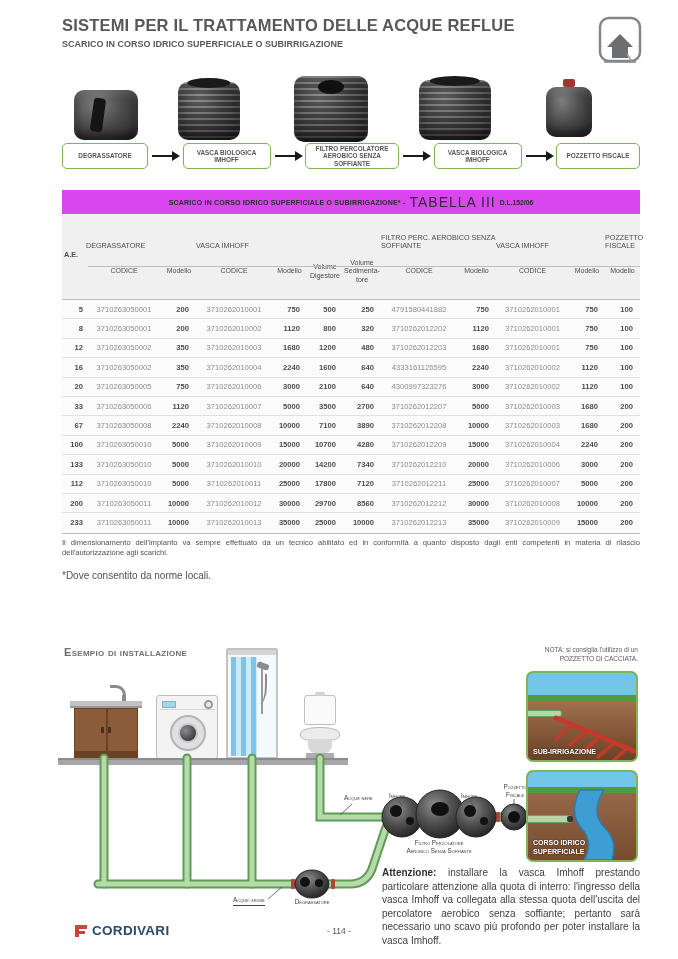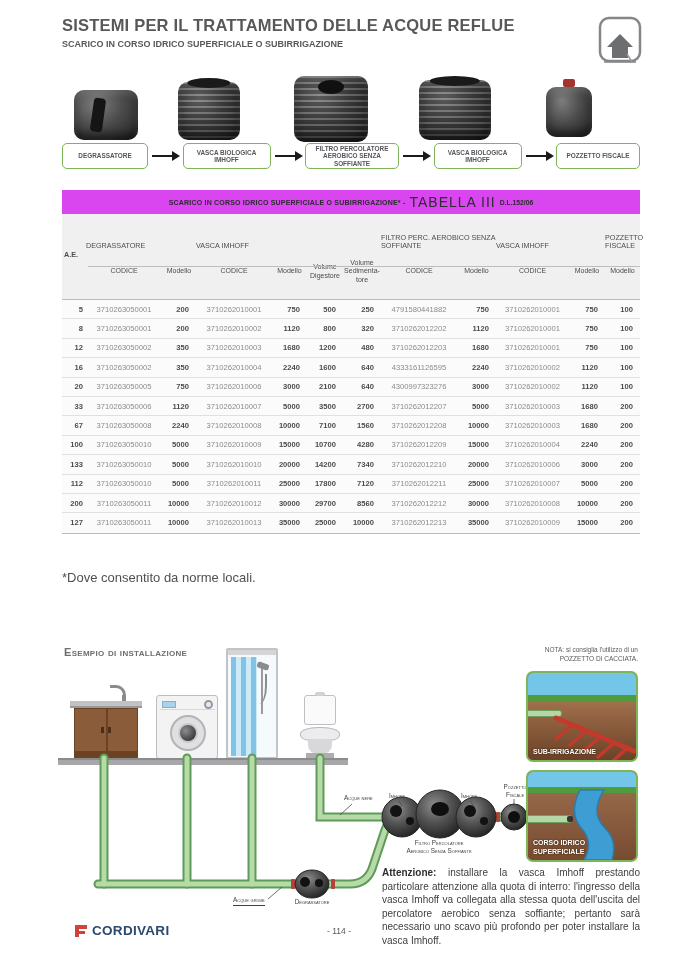--- a/index.html
+++ b/index.html
@@ -49,21 +49,21 @@
   .cell{white-space:nowrap;}
   .c-ae{font-weight:bold;color:#4b4c4e;text-align:right;padding-right:3px;}
   .c-cod{color:#8a8b8e;text-align:center;}
   .c-num{font-weight:bold;color:#4b4c4e;text-align:right;padding-right:7px;}
   .cw0{width:24px}.cw1{width:76px}.cw2{width:34px}.cw3{width:76px}.cw4{width:35px}.cw5{width:36px}
   .cw6{width:38px}.cw7{width:76px}.cw8{width:39px}.cw9{width:73px}.cw10{width:36px}.cw11{width:35px}
   .gw0{width:24px}.gw1{width:110px}.gw2{width:185px}.gw3{width:115px}.gw4{width:109px}.gw5{width:35px}
 
   
   .note1{left:62px;top:538px;width:578px;font-size:7.6px;color:#4f5052;text-align:justify;line-height:1.35;}
-  .note2{left:62px;top:570px;width:578px;font-size:13px;color:#4f5052;}
+  .note2{left:62px;top:570px;width:578px;font-size:10px;color:#4f5052;}
 
   
   .inst-title{left:64px;top:646px;font-size:11px;font-variant:small-caps;font-weight:600;color:#6d6e70;letter-spacing:.3px;}
   .nota{left:470px;top:646px;width:168px;font-size:6.5px;color:#58595b;text-align:right;line-height:1.35;}
   .floor{left:58px;top:758px;width:290px;height:7px;background:#a7a7a9;border-top:2px solid #8c8c8e;}
 
   
   .sink{left:70px;top:681px;width:72px;height:78px;}
   .faucet{position:absolute;left:40px;top:4px;width:16px;height:16px;border:3px solid #8b8b8d;border-left:0;border-bottom:0;border-radius:0 10px 0 0;}
   .faucet-stem{position:absolute;left:52px;top:14px;width:4px;height:8px;background:#8b8b8d;}
@@ -292,21 +292,21 @@
       <div class="cell c-num cw11">200</div>
     </div>
 
     <div class="trow">
       <div class="cell c-ae cw0">67</div>
       <div class="cell c-cod cw1">3710263050008</div>
       <div class="cell c-num cw2">2240</div>
       <div class="cell c-cod cw3">3710262010008</div>
       <div class="cell c-num cw4">10000</div>
       <div class="cell c-num cw5">7100</div>
-      <div class="cell c-num cw6">1560</div>
+      <div class="cell c-num cw6">3890</div>
       <div class="cell c-cod cw7">3710262012208</div>
       <div class="cell c-num cw8">10000</div>
       <div class="cell c-cod cw9">3710262010003</div>
       <div class="cell c-num cw10">1680</div>
       <div class="cell c-num cw11">200</div>
     </div>
 
     <div class="trow">
       <div class="cell c-ae cw0">100</div>
       <div class="cell c-cod cw1">3710263050010</div>
@@ -361,36 +361,37 @@
       <div class="cell c-num cw5">29700</div>
       <div class="cell c-num cw6">8560</div>
       <div class="cell c-cod cw7">3710262012212</div>
       <div class="cell c-num cw8">30000</div>
       <div class="cell c-cod cw9">3710262010008</div>
       <div class="cell c-num cw10">10000</div>
       <div class="cell c-num cw11">200</div>
     </div>
 
     <div class="trow">
-      <div class="cell c-ae cw0">127</div>
+      <div class="cell c-ae cw0">233</div>
       <div class="cell c-cod cw1">3710263050011</div>
       <div class="cell c-num cw2">10000</div>
       <div class="cell c-cod cw3">3710262010013</div>
       <div class="cell c-num cw4">35000</div>
       <div class="cell c-num cw5">25000</div>
       <div class="cell c-num cw6">10000</div>
       <div class="cell c-cod cw7">3710262012213</div>
       <div class="cell c-num cw8">35000</div>
       <div class="cell c-cod cw9">3710262010009</div>
       <div class="cell c-num cw10">15000</div>
       <div class="cell c-num cw11">200</div>
     </div>
   </div>
   </div>
 
+  <div class="abs note1">Il dimensionamento dell'impianto va sempre effettuato da un tecnico abilitato ed in conformità a quanto disposto dagli enti competenti in materia di rilascio dell'autorizzazione agli scarichi.</div>
   <div class="abs note2">*Dove consentito da norme locali.</div>
 
   <div class="abs inst-title">Esempio di installazione</div>
   <div class="abs nota">
     <div>NOTA: si consiglia l'utilizzo di un</div>
     <div>POZZETTO DI CACCIATA.</div>
   </div>
 
   <div class="abs sink">
     <div class="faucet"></div>

